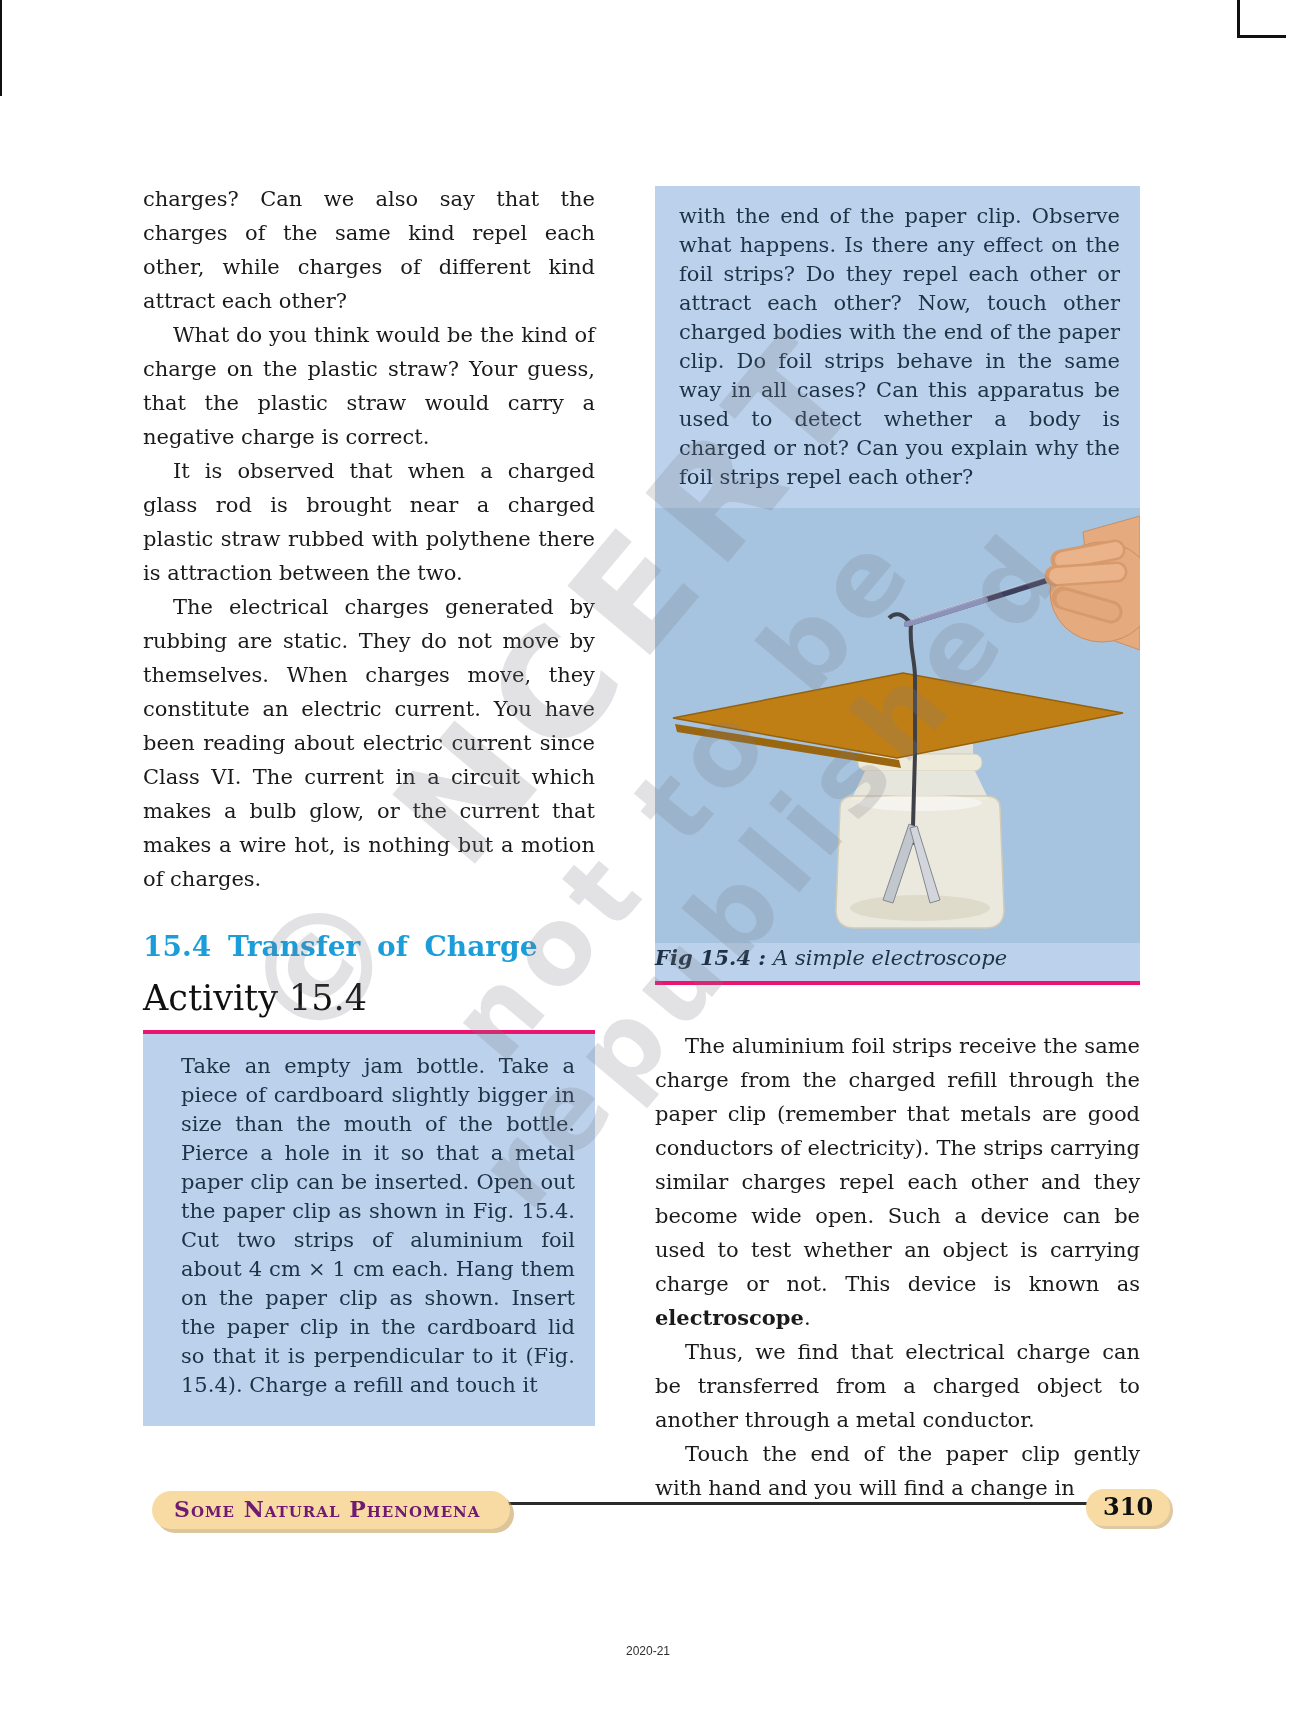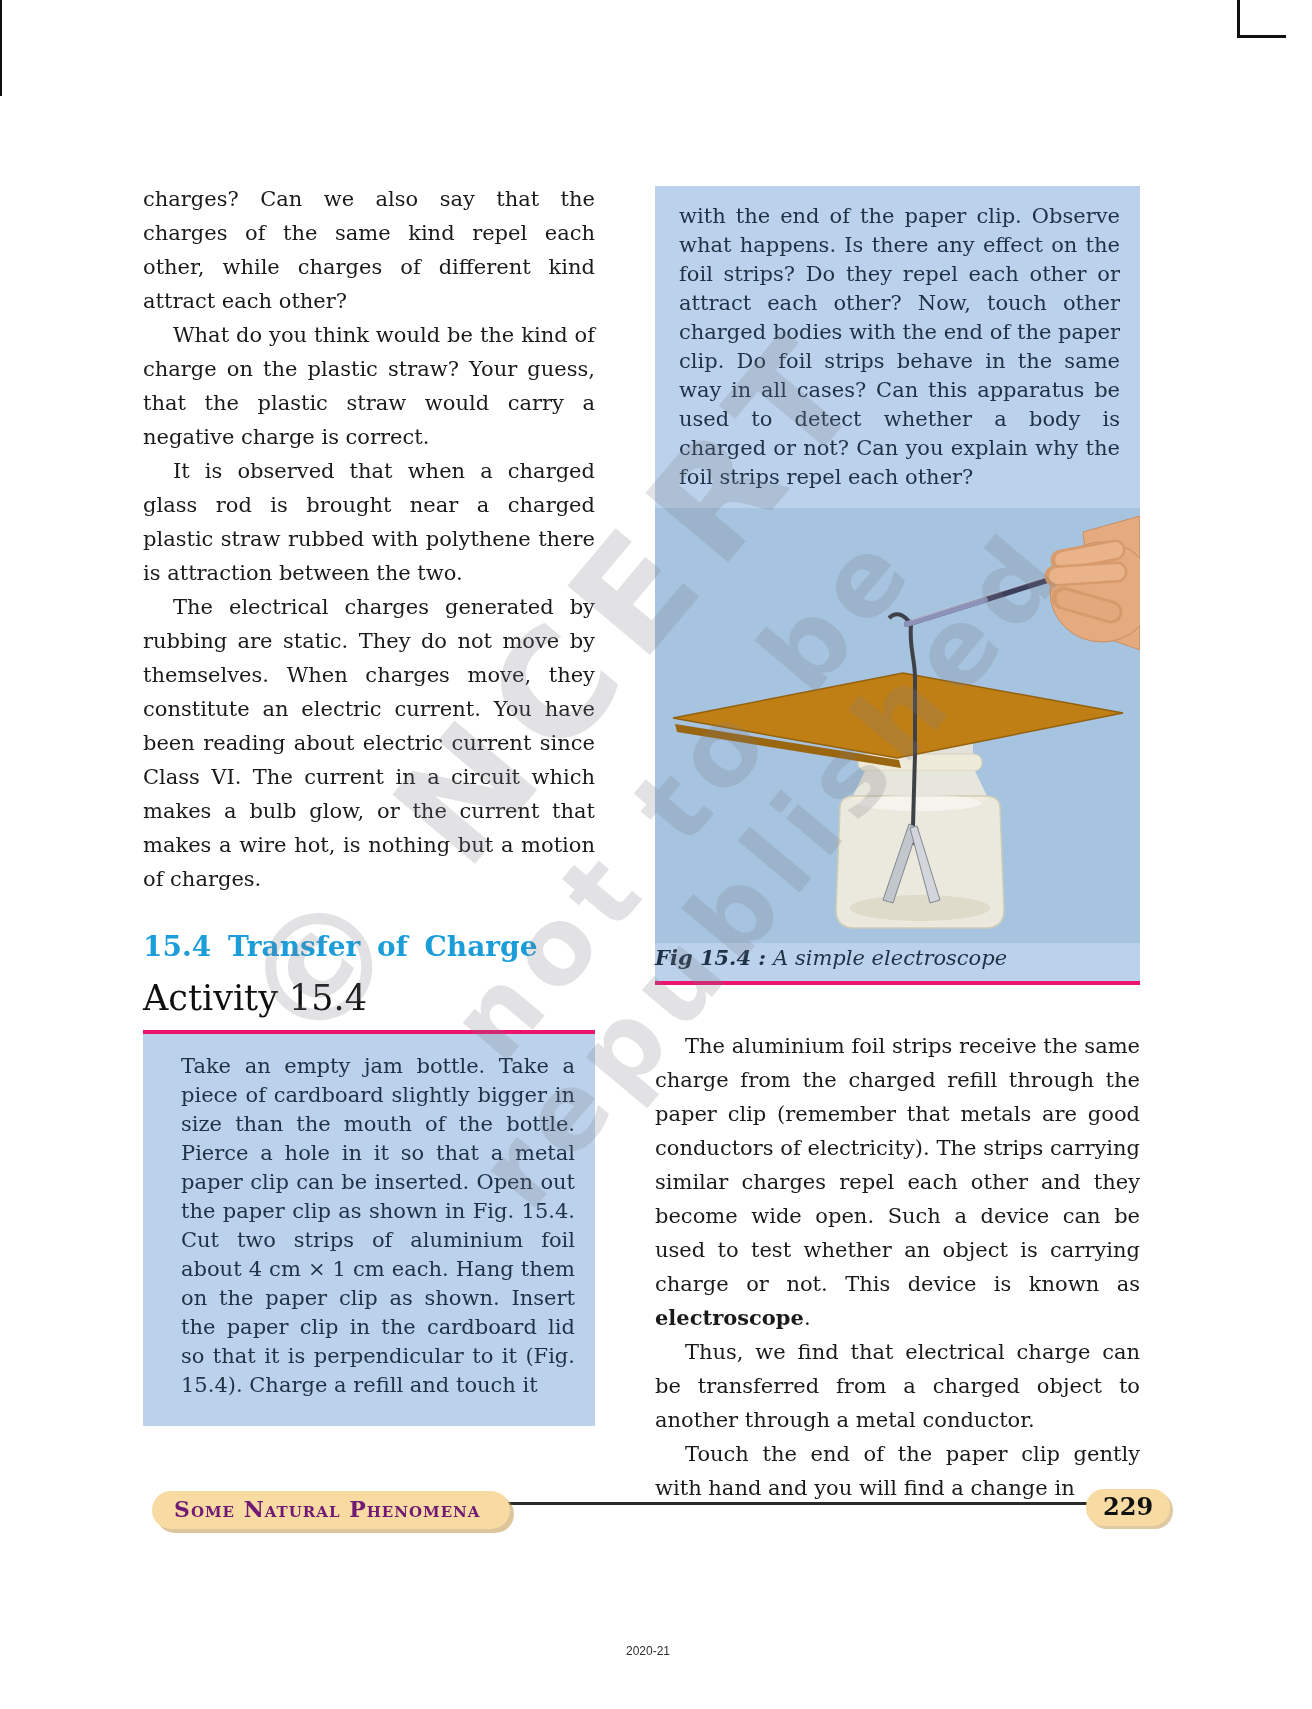--- a/index.html
+++ b/index.html
@@ -134,21 +134,21 @@
 
     <div class="rc-body">
       <p class="body indent"><span>The aluminium foil strips receive the same charge from the charged refill through the paper clip (remember that metals are good conductors of electricity). The strips carrying similar charges repel each other and they become wide open. Such a device can be used to test whether an object is carrying charge or not. This device is known as </span><span class="boldrun">electroscope</span><span>.</span></p>
       <p class="body indent">Thus, we find that electrical charge can be transferred from a charged object to another through a metal conductor.</p>
       <p class="body indent">Touch the end of the paper clip gently with hand and you will find a change in</p>
     </div>
   </div>
 
   <div class="footer-line"></div>
   <div class="footer-badge">Some Natural Phenomena</div>
-  <div class="page-badge">229</div>
+  <div class="page-badge">310</div>
   <div class="year">2020-21</div>
 
   <div class="watermark">
     <div class="l1">© NCERT</div>
     <div class="l2">not to be republished</div>
   </div>
 
 </div>
 
 </body></html>

